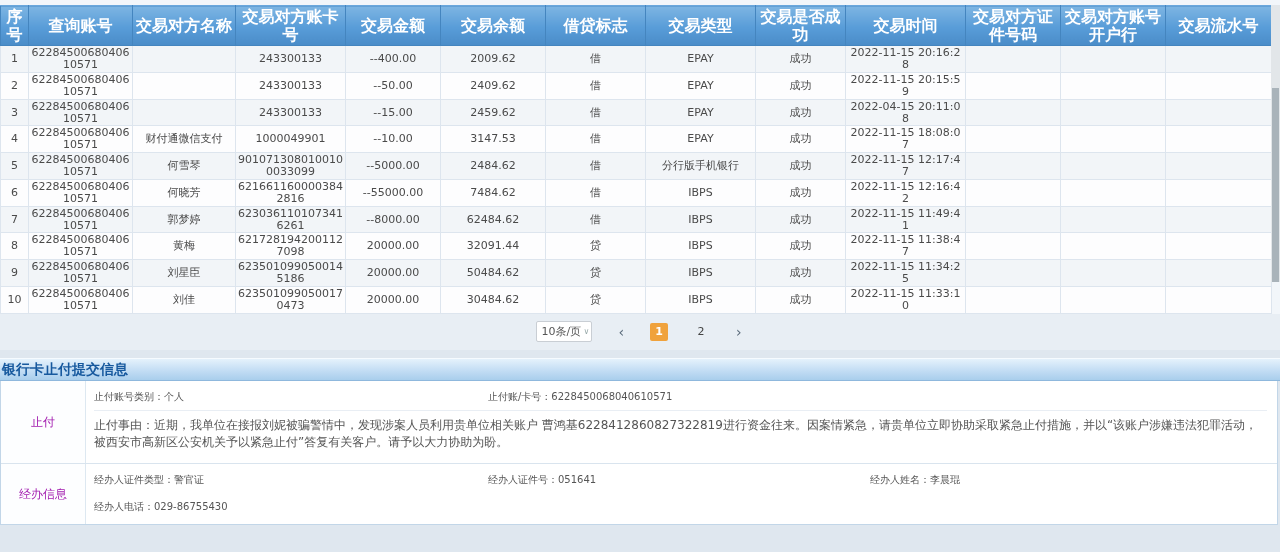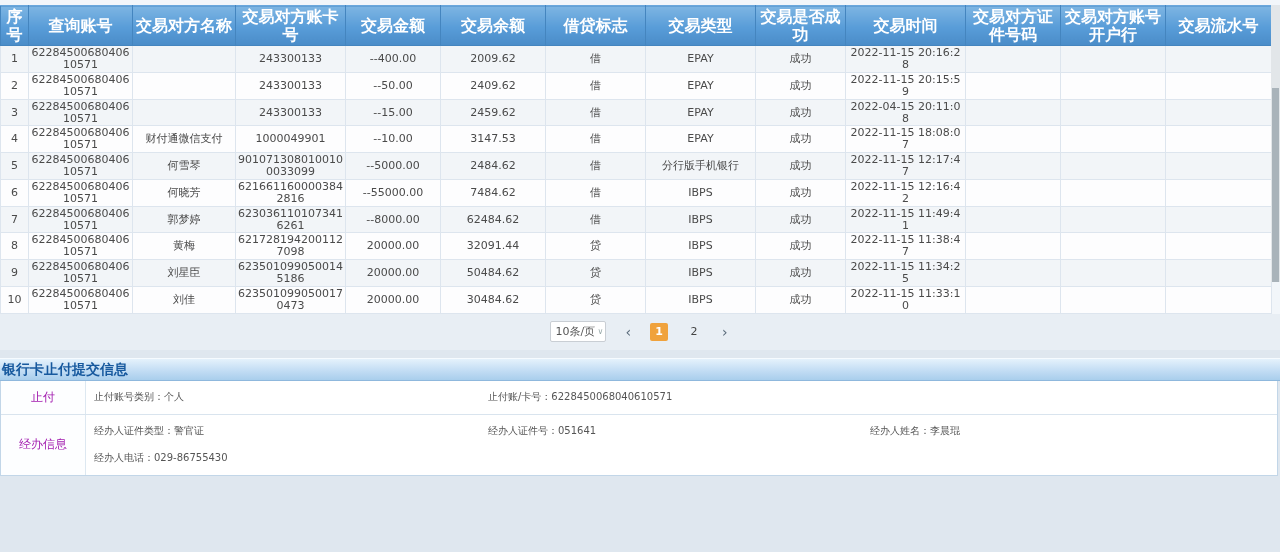--- a/index.html
+++ b/index.html
@@ -22,21 +22,21 @@
     padding:1px 2px;word-break:break-all;line-height:1.08;
     font-size:11px;color:#4a4a4a;height:19px;
   }
   .data tbody tr:nth-child(odd){background:#f2f5f8;}
   .data tbody tr:nth-child(even){background:#fdfdfe;}
   
   .top-area{background:#f2f6fa;padding-top:5px;position:relative;}
   .vscroll{position:absolute;top:5px;right:0;width:9px;height:277px;background:#e2e6e9;}
   .vscroll .thumb{position:absolute;left:1px;width:7px;top:83px;height:194px;background:#a9b3ba;}
   
-  .pager{height:36px;background:#e8eef4;display:flex;align-items:center;justify-content:center;gap:17px;}
+  .pager{height:36px;background:#e8eef4;display:flex;align-items:center;justify-content:center;gap:24px;}
   .page-size{
     width:50px;height:19px;border:1px solid #c9ced4;background:#fff;border-radius:2px;
     position:relative;overflow:hidden;line-height:19px;padding-left:4px;color:#555;
     white-space:nowrap;cursor:pointer;
   }
   .page-size .caret{position:absolute;right:1px;top:0;font-size:8px;color:#9aa;background:#fff;padding:0 1px;line-height:19px;}
   .arrow{color:#57impost;}
   .arrow{color:#576878;font-size:14px;cursor:pointer;line-height:18px;padding:0 2px;}
   .page{min-width:18px;height:18px;line-height:18px;text-align:center;color:#444;cursor:pointer;}
   .page.active{background:#f0a23c;color:#fff;border-radius:2px;font-weight:bold;}
@@ -271,20 +271,21 @@
 
 <div class="section-bar">银行卡止付提交信息</div>
 <div class="panel">
   <div class="pgroup">
     <div class="pgroup-label">止付</div>
     <div class="pgroup-content">
       <div class="field-row">
         <span class="field">止付账号类别：个人</span>
         <span class="field">止付账/卡号：6228450068040610571</span>
       </div>
+      <div class="reason-block">止付事由：近期，我单位在接报刘妮被骗警情中，发现涉案人员利用贵单位相关账户 曹鸿基6228412860827322819进行资金往来。因案情紧急，请贵单位立即协助采取紧急止付措施，并以“该账户涉嫌违法犯罪活动，被西安市高新区公安机关予以紧急止付”答复有关客户。请予以大力协助为盼。</div>
     </div>
   </div>
   <div class="pgroup">
     <div class="pgroup-label">经办信息</div>
     <div class="pgroup-content">
       <div class="field-row">
         <span class="field">经办人证件类型：警官证</span>
         <span class="field">经办人证件号：051641</span>
         <span class="field">经办人姓名：李晨琨</span>
       </div>

